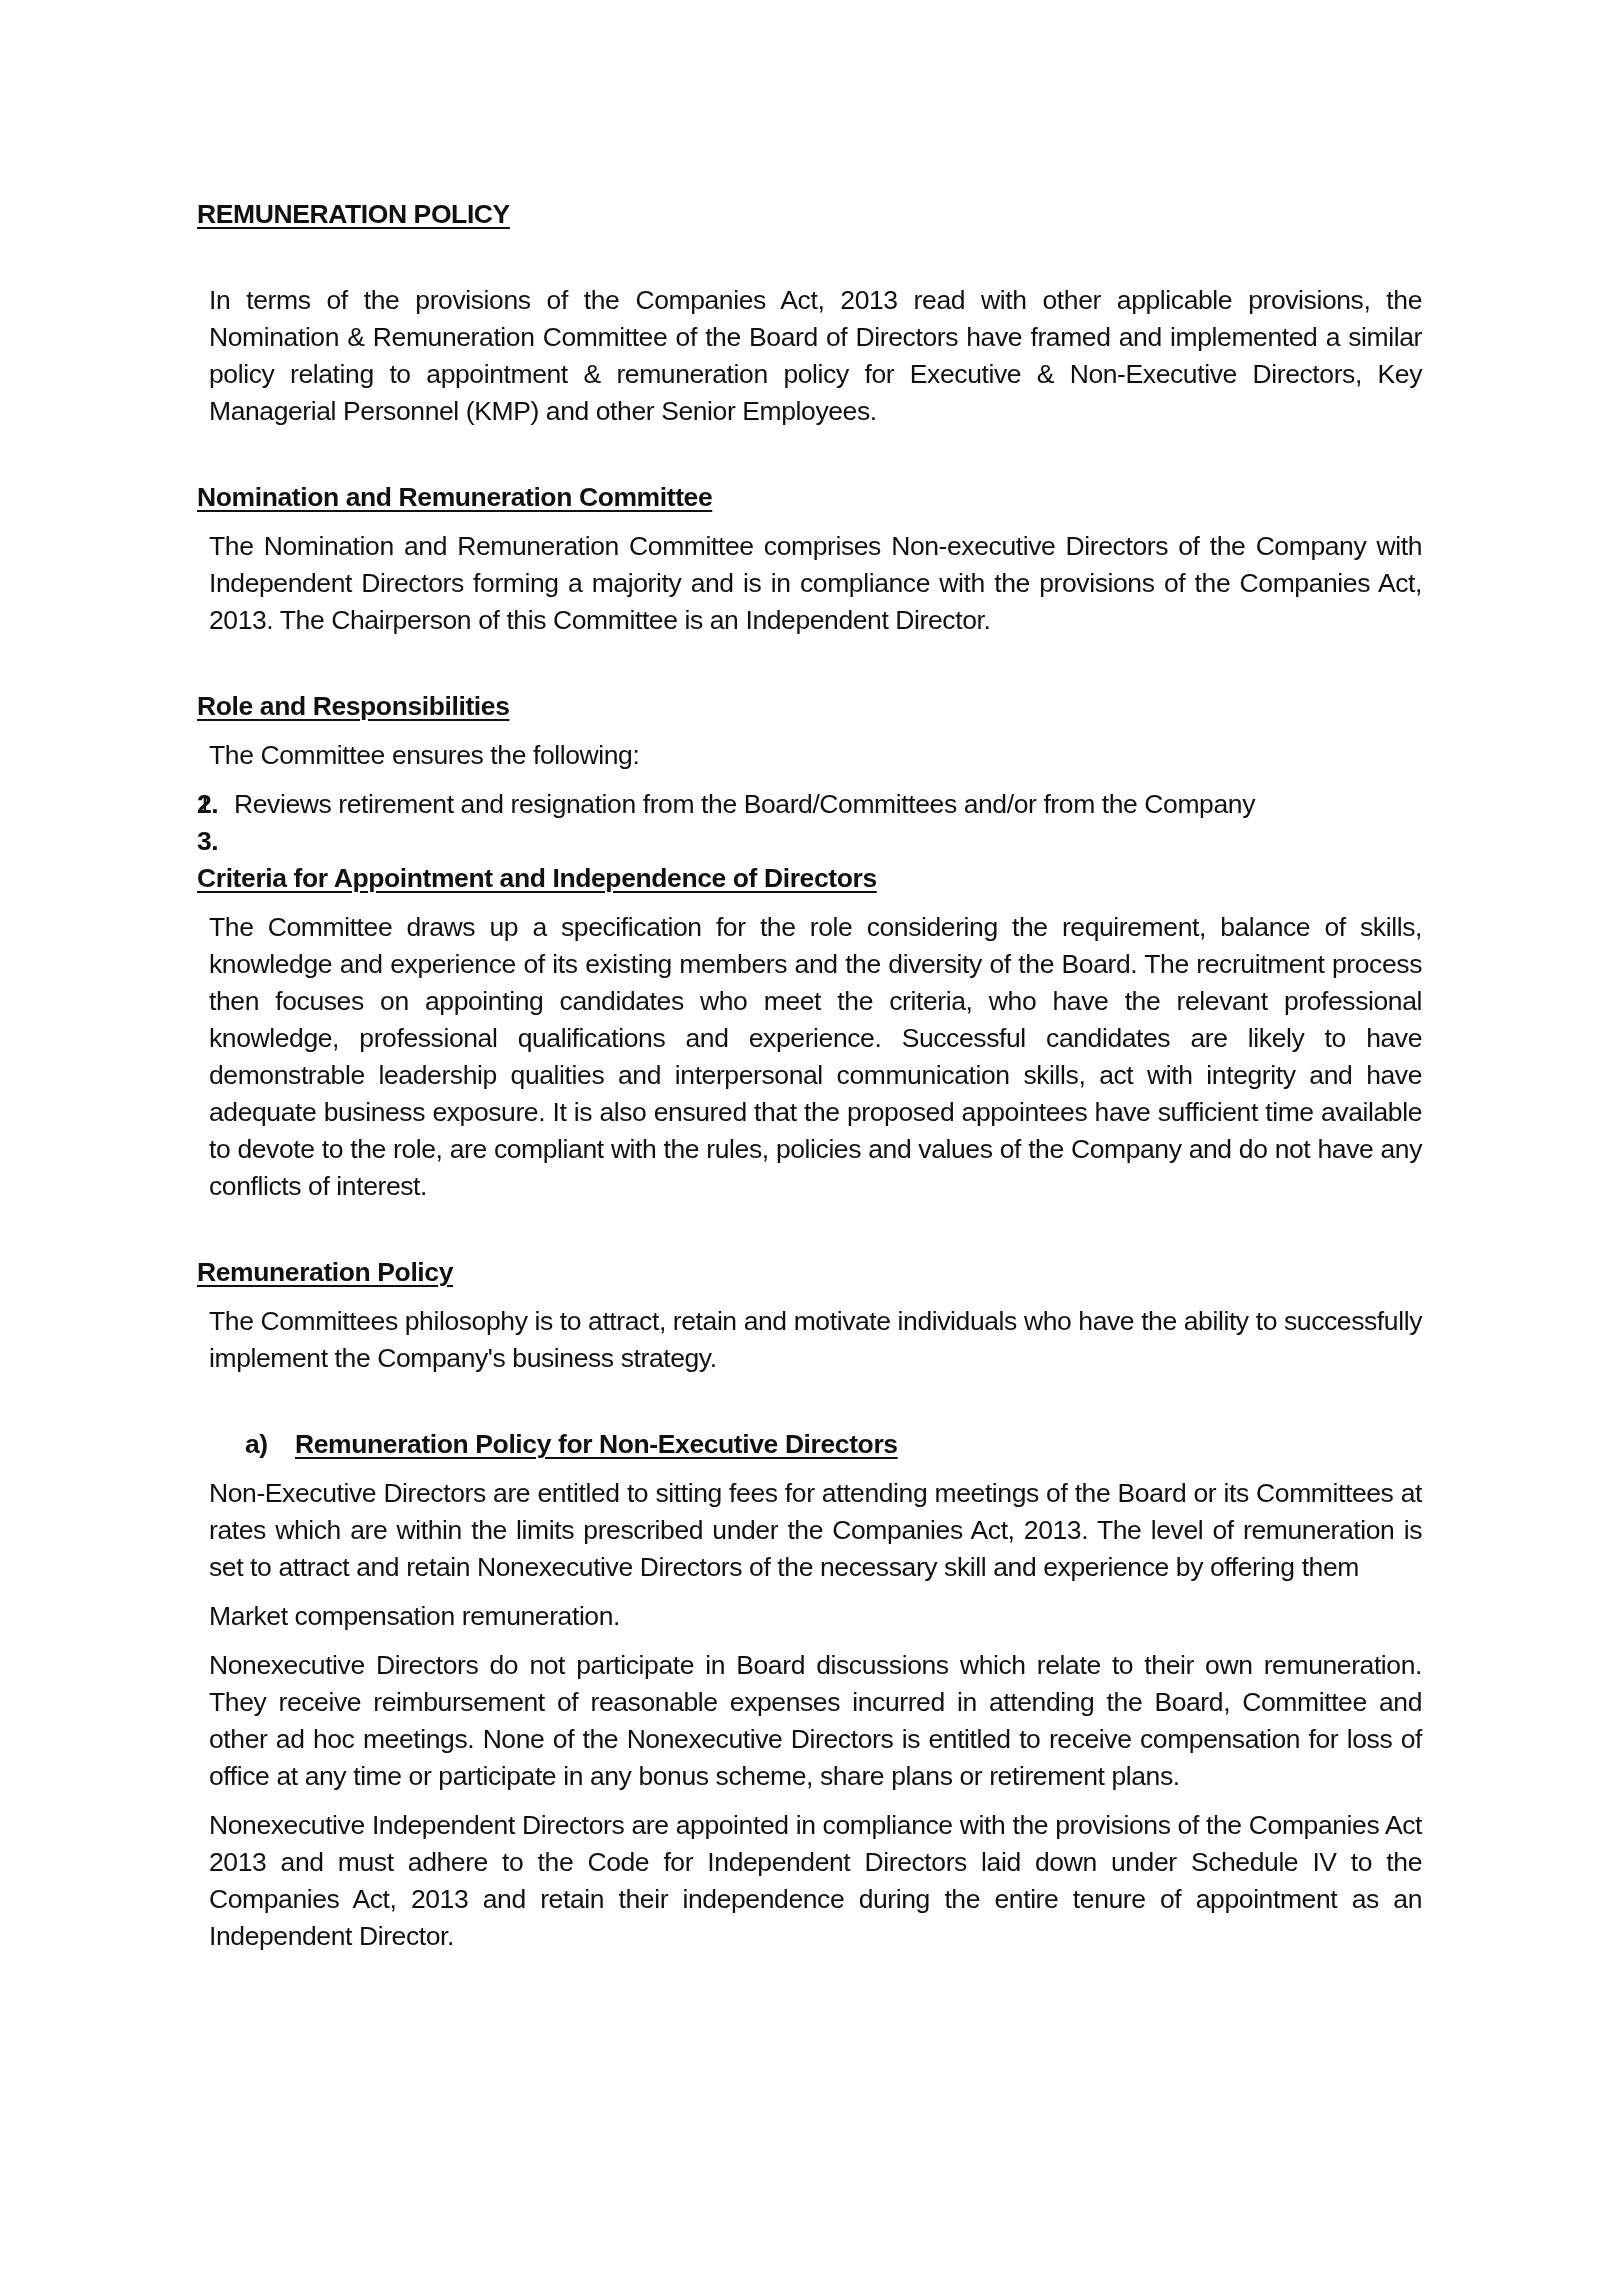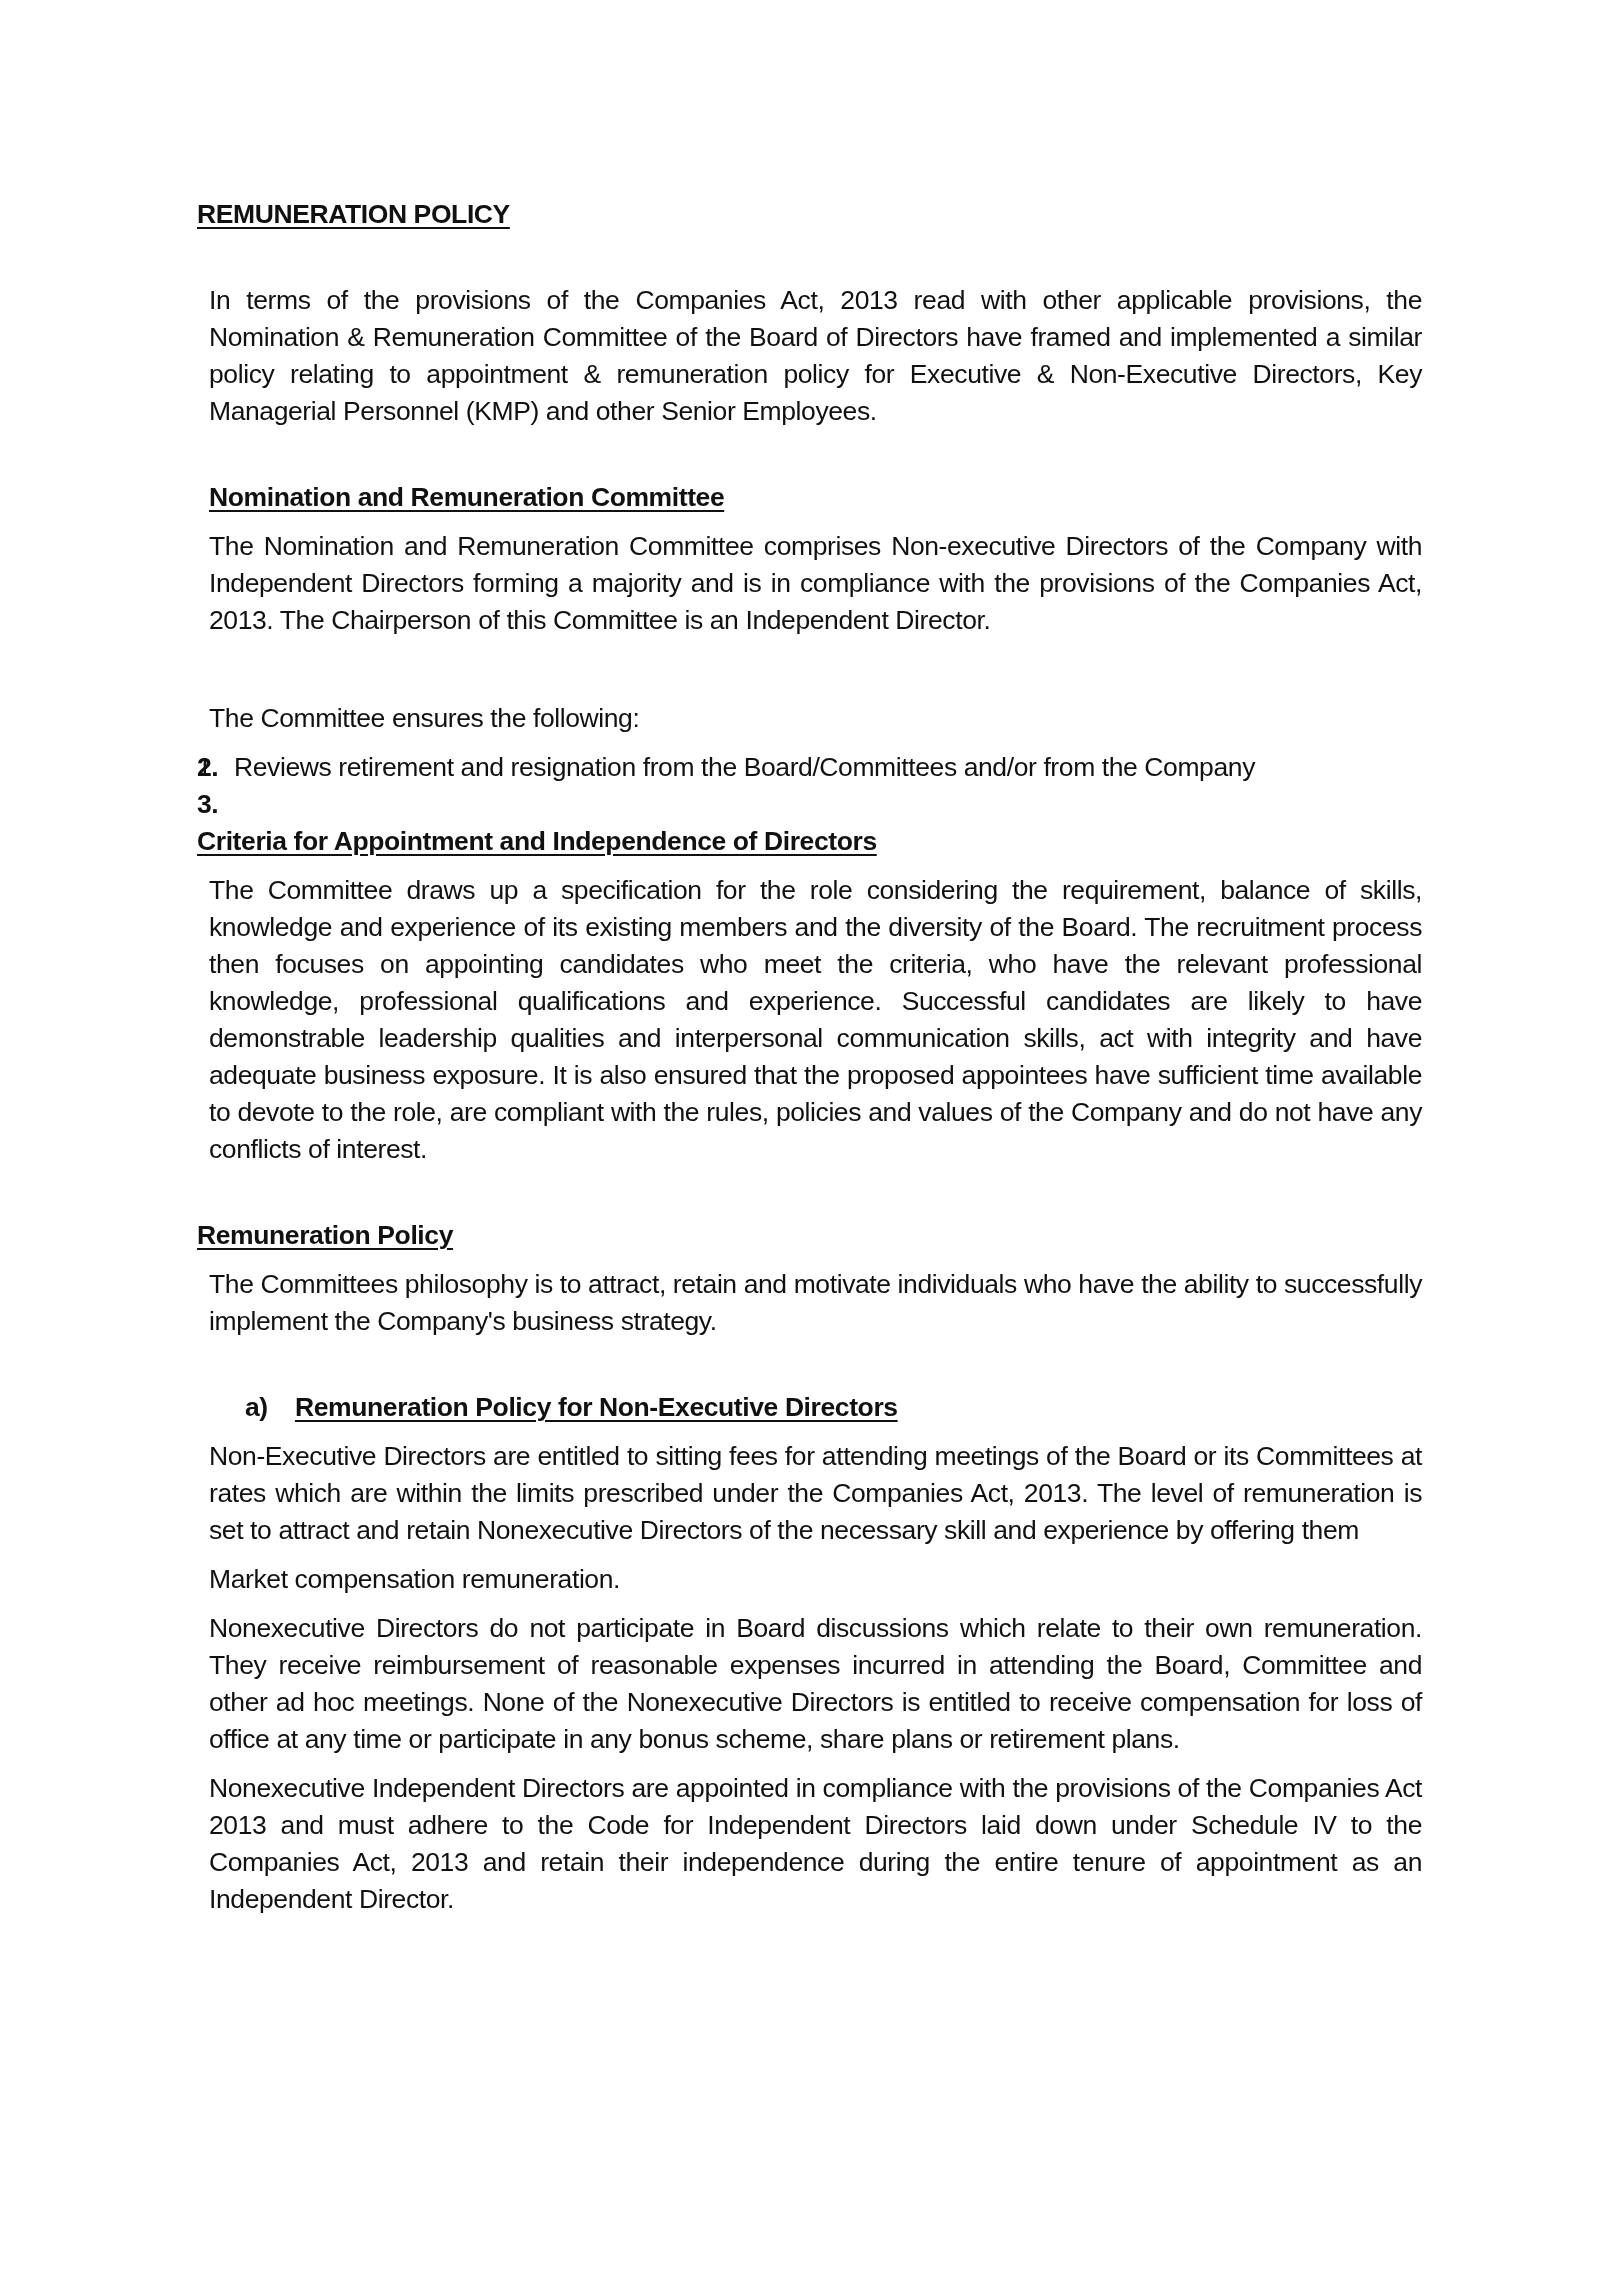--- a/index.html
+++ b/index.html
@@ -36,26 +36,27 @@
 <body>
 
 <div class="page">
 
   <h1 class="h" style="font-size:26.5px;">REMUNERATION POLICY</h1>
   <div class="gap"></div>
   <p>In terms of the provisions of the Companies Act, 2013 read with other applicable provisions, the Nomination &amp; Remuneration Committee of the Board of Directors have framed and implemented a similar policy relating to appointment &amp; remuneration policy for Executive &amp; Non-Executive Directors, Key Managerial Personnel (KMP) and other Senior Employees.</p>
   <div class="gap"></div>
 
   <section>
-    <h2 class="h" style="font-size:26.5px;margin-left:12px;">Nomination and Remuneration Committee</h2>
+    <h2 class="h" style="font-size:26.5px;">Nomination and Remuneration Committee</h2>
     <p>The Nomination and Remuneration Committee comprises Non-executive Directors of the Company with Independent Directors forming a majority and is in compliance with the provisions of the Companies Act, 2013. The Chairperson of this Committee is an Independent Director.</p>
   </section>
   <div class="gap"></div>
 
   <section>
+    <h2 class="h" style="font-size:26.5px;">Role and Responsibilities</h2>
     <p>The Committee ensures the following:</p>
     <ul class="list">
       <li><span class="num">1.</span></li>
       <li><span class="num bold">2.</span><span>Reviews retirement and resignation from the Board/Committees and/or from the Company</span></li>
       <li><span class="num bold">3.</span></li>
     </ul>
   </section>
   <div class="gap"></div>
 
   <section>

